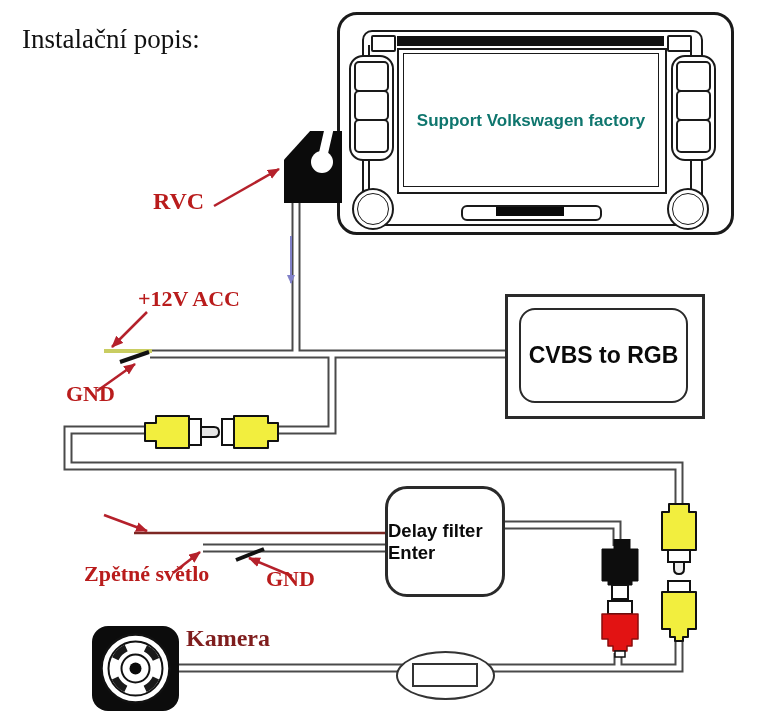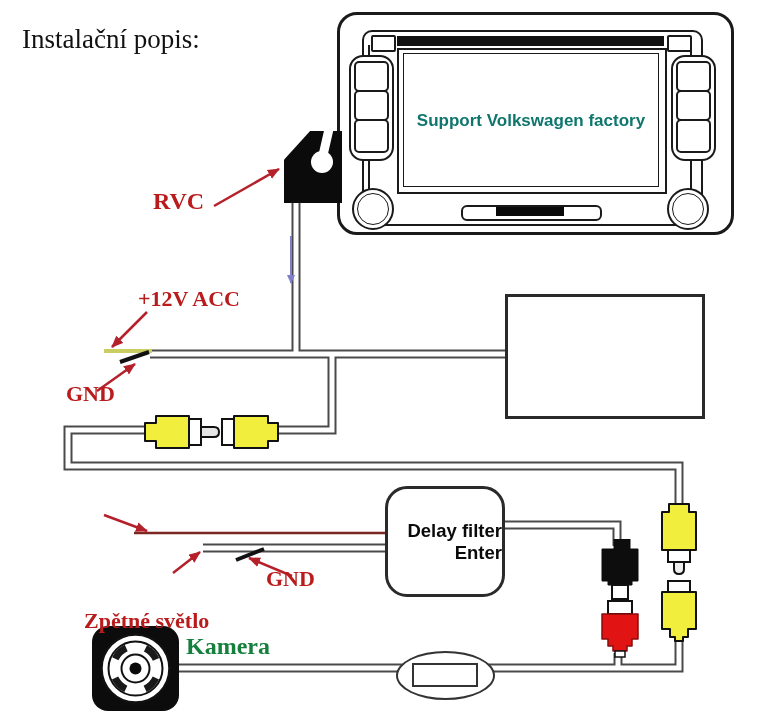--- a/index.html
+++ b/index.html
@@ -1,20 +1,20 @@
 <!DOCTYPE html>
 <html><head>
 <meta charset="utf-8">
 <style>
   html,body{margin:0;padding:0;background:#ffffff;}
   #canvas{position:relative;width:783px;height:712px;background:#ffffff;overflow:hidden;
           font-family:"Liberation Serif",serif;}
   .abs{position:absolute;}
   .lbl{position:absolute;font-weight:bold;color:#b91c1c;font-size:22px;white-space:nowrap;z-index:3;}
-  .lbl-black{color:#15803d;margin-top:8px;}
+  .lbl-black{color:#7f1d1d;}
   #title{position:absolute;left:22px;top:24px;font-size:27px;font-weight:normal;color:#111;z-index:3;}
   
   .hu-outer{left:337px;top:12px;width:391px;height:217px;border:3px solid #1a1a1a;border-radius:20px;background:#fff;z-index:2;}
   .hu-inner{left:362px;top:30px;width:337px;height:192px;border:2.5px solid #1a1a1a;border-radius:10px;background:#fff;z-index:2;}
   .hu-smallrect{width:21px;height:13px;border:2.5px solid #1a1a1a;border-radius:2px;background:#fff;z-index:3;}
   .hu-topbar{left:397px;top:36px;width:267px;height:10px;background:#111;z-index:3;}
   .hu-screen{left:397px;top:48px;width:266px;height:142px;border:2.5px solid #1a1a1a;background:#fff;z-index:3;}
   .hu-screen-in{left:403px;top:53px;width:254px;height:132px;border:1.5px solid #1a1a1a;background:#fff;z-index:3;
                 display:flex;flex-direction:column;justify-content:center;align-items:center;}
   .scr-line{font-family:"Liberation Sans",sans-serif;font-weight:bold;font-size:17px;line-height:21px;color:#0f766e;white-space:nowrap;}
@@ -29,21 +29,21 @@
   .rvc-body{left:284px;top:131px;width:58px;height:72px;background:#0b0b0b;z-index:2;
             clip-path:polygon(0 40%,45% 0,100% 0,100% 100%,0 100%);}
   .rvc-circle{left:311px;top:151px;width:22px;height:22px;border-radius:50%;background:#fff;z-index:3;}
   .rvc-stalk{left:322px;top:122px;width:9px;height:36px;background:#fff;border-radius:5px;transform:rotate(13deg);z-index:3;}
   
   .cvbs-outer{left:505px;top:294px;width:194px;height:119px;border:3px solid #2a2a2a;background:#fff;z-index:2;}
   .cvbs-inner{left:519px;top:308px;width:165px;height:91px;border:2.5px solid #2a2a2a;border-radius:16px;background:#fff;z-index:2;
               display:flex;align-items:center;justify-content:center;}
   .cvbs-text{font-family:"Liberation Sans",sans-serif;font-weight:bold;font-size:23px;color:#0a0a0a;white-space:nowrap;}
   .delay-box{left:385px;top:486px;width:114px;height:105px;border:3px solid #2a2a2a;border-radius:22px;background:#fff;z-index:2;
-             display:flex;flex-direction:column;align-items:flex-end;justify-content:center;}
+             display:flex;flex-direction:column;align-items:flex-start;justify-content:center;}
   .delay-line{font-family:"Liberation Sans",sans-serif;font-weight:bold;font-size:18.5px;line-height:22px;color:#0a0a0a;white-space:nowrap;}
   
   .oval{left:396px;top:651px;width:95px;height:45px;border:2.5px solid #333;border-radius:50%;background:#fff;z-index:2;}
   .oval-rect{left:412px;top:663px;width:62px;height:20px;border:2.5px solid #333;background:#fff;z-index:3;}
   .camera{left:92px;top:626px;width:87px;height:85px;background:#0c0c0c;border-radius:16px;z-index:2;}
   svg.overlay{position:absolute;left:0;top:0;z-index:1;}
   svg.part{position:absolute;z-index:3;}
 </style>
 </head>
 <body>
@@ -124,20 +124,23 @@
   <div class="abs hu-knob" style="left:352px;top:188px;"></div>
   <div class="abs hu-knob" style="left:667px;top:188px;"></div>
   <div class="abs hu-slot"></div>
   <div class="abs hu-slot-black"></div>
 
   <div class="abs rvc-body"></div>
   <div class="abs rvc-stalk"></div>
   <div class="abs rvc-circle"></div>
 
   <div class="abs cvbs-outer"></div>
+  <div class="abs cvbs-inner">
+    <span class="cvbs-text">CVBS to RGB</span>
+  </div>
   <div class="abs delay-box">
     <div class="delay-line">Delay filter</div>
     <div class="delay-line">Enter</div>
   </div>
 
   <svg class="part" style="left:143px;top:413px;" width="84" height="38" viewBox="0 0 84 38">
     <path d="M2,10 H13 V3 H46 V35 H13 V28 H2 Z" fill="#f2ee3e" stroke="#111" stroke-width="2" stroke-linejoin="round"></path>
     <rect x="46" y="6" width="12" height="26" fill="#fff" stroke="#111" stroke-width="2"></rect>
     <path d="M58,14 H71 Q76,14 76,19 Q76,24 71,24 H58 Z" fill="#e6e6e6" stroke="#111" stroke-width="2"></path>
   </svg>
@@ -174,17 +177,17 @@
       <circle cx="43.5" cy="42.5" r="27" fill="#fff" stroke="#111" stroke-width="2"></circle>
       <circle cx="43.5" cy="42.5" r="22.5" fill="none" stroke="#1a1a1a" stroke-width="7" stroke-dasharray="15.5 19.8" transform="rotate(25 43.5 42.5)"></circle>
       <circle cx="43.5" cy="42.5" r="14" fill="#fff" stroke="#111" stroke-width="2"></circle>
       <circle cx="43.5" cy="42.5" r="6" fill="#0a0a0a"></circle>
     </svg>
   </div>
 
   <div class="lbl" style="left:153px;top:188px;font-size:24px;">RVC</div>
   <div class="lbl" style="left:94px;top:286px;margin-left:44px;">+12V ACC</div>
   <div class="lbl" style="left:66px;top:381px;">GND</div>
-  <div class="lbl" style="left:84px;top:561px;margin-top:47px;">Zpětné světlo</div>
+  <div class="lbl" style="left:84px;top:561px;">Zpětné světlo</div>
   <div class="lbl" style="left:266px;top:566px;">GND</div>
   <div class="lbl lbl-black" style="left:186px;top:625px;font-size:24px;">Kamera</div>
 
 </div>
 
 </body></html>

